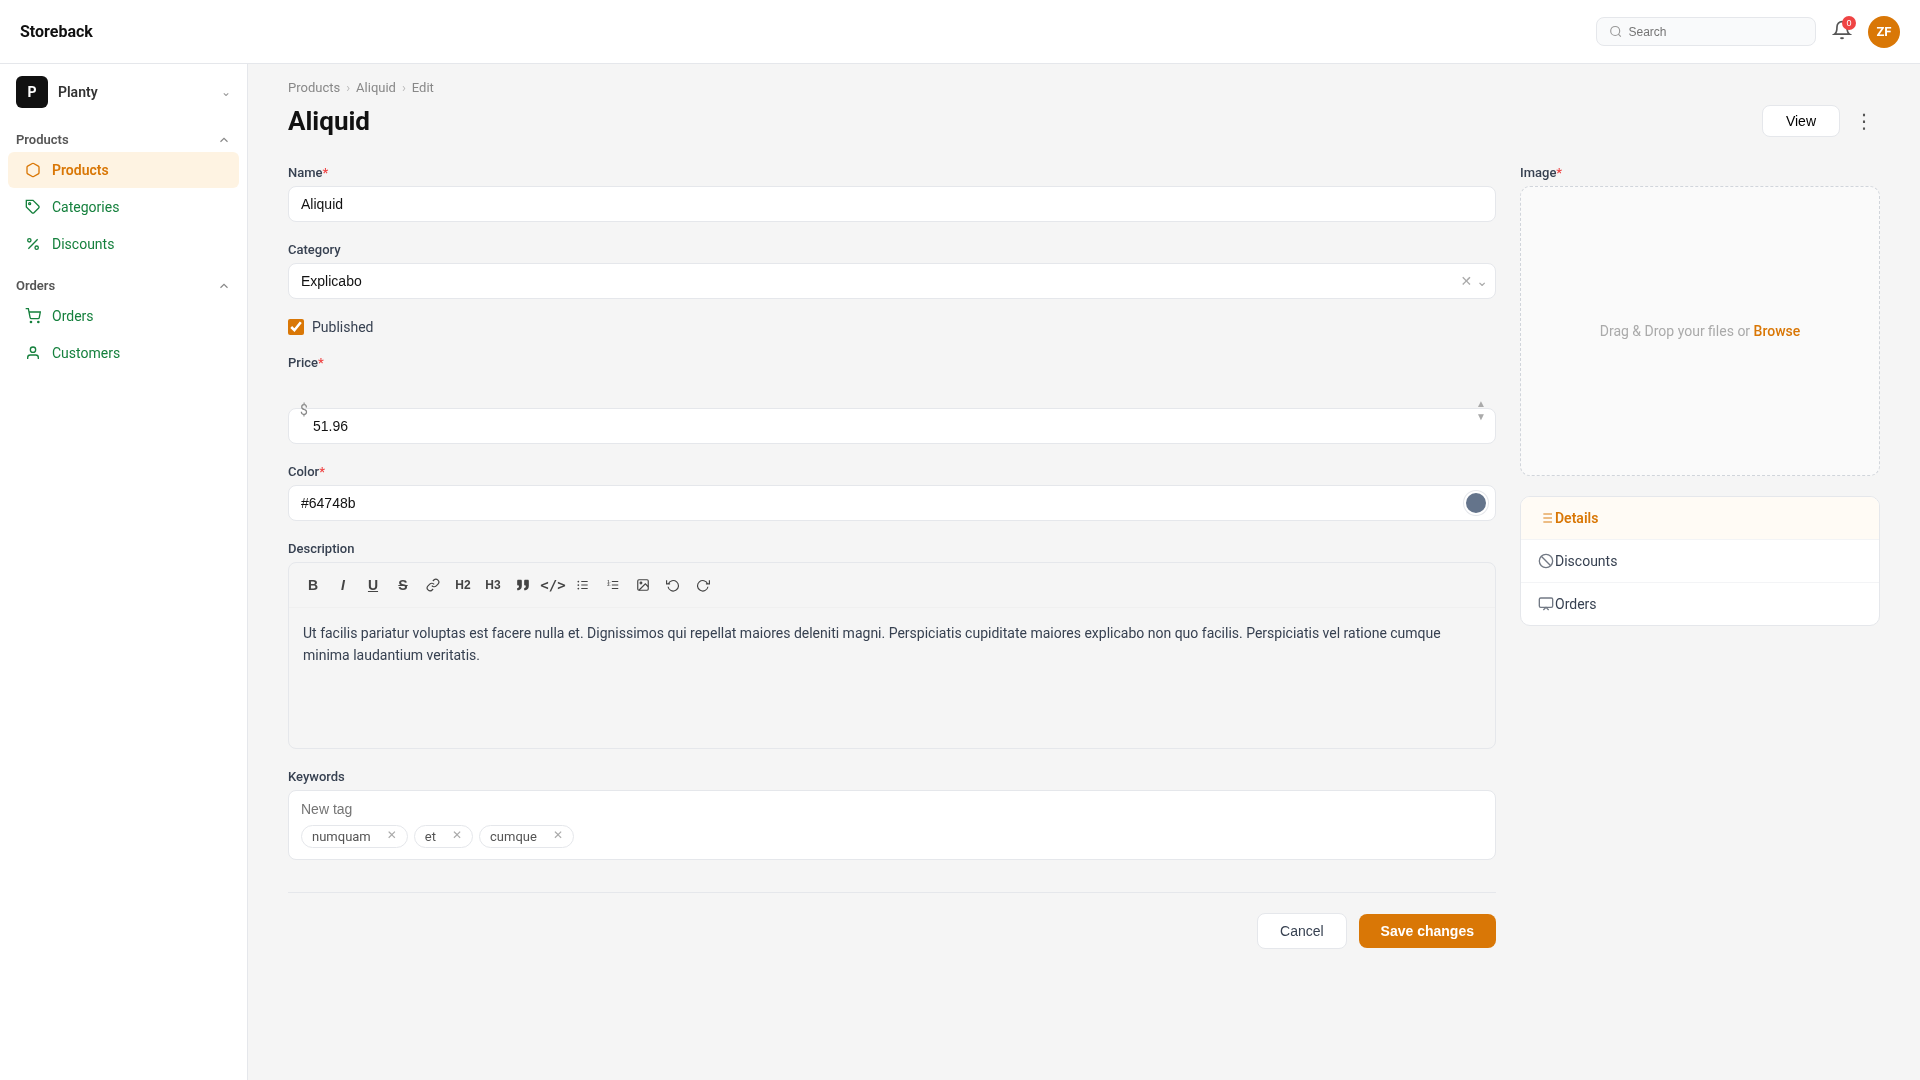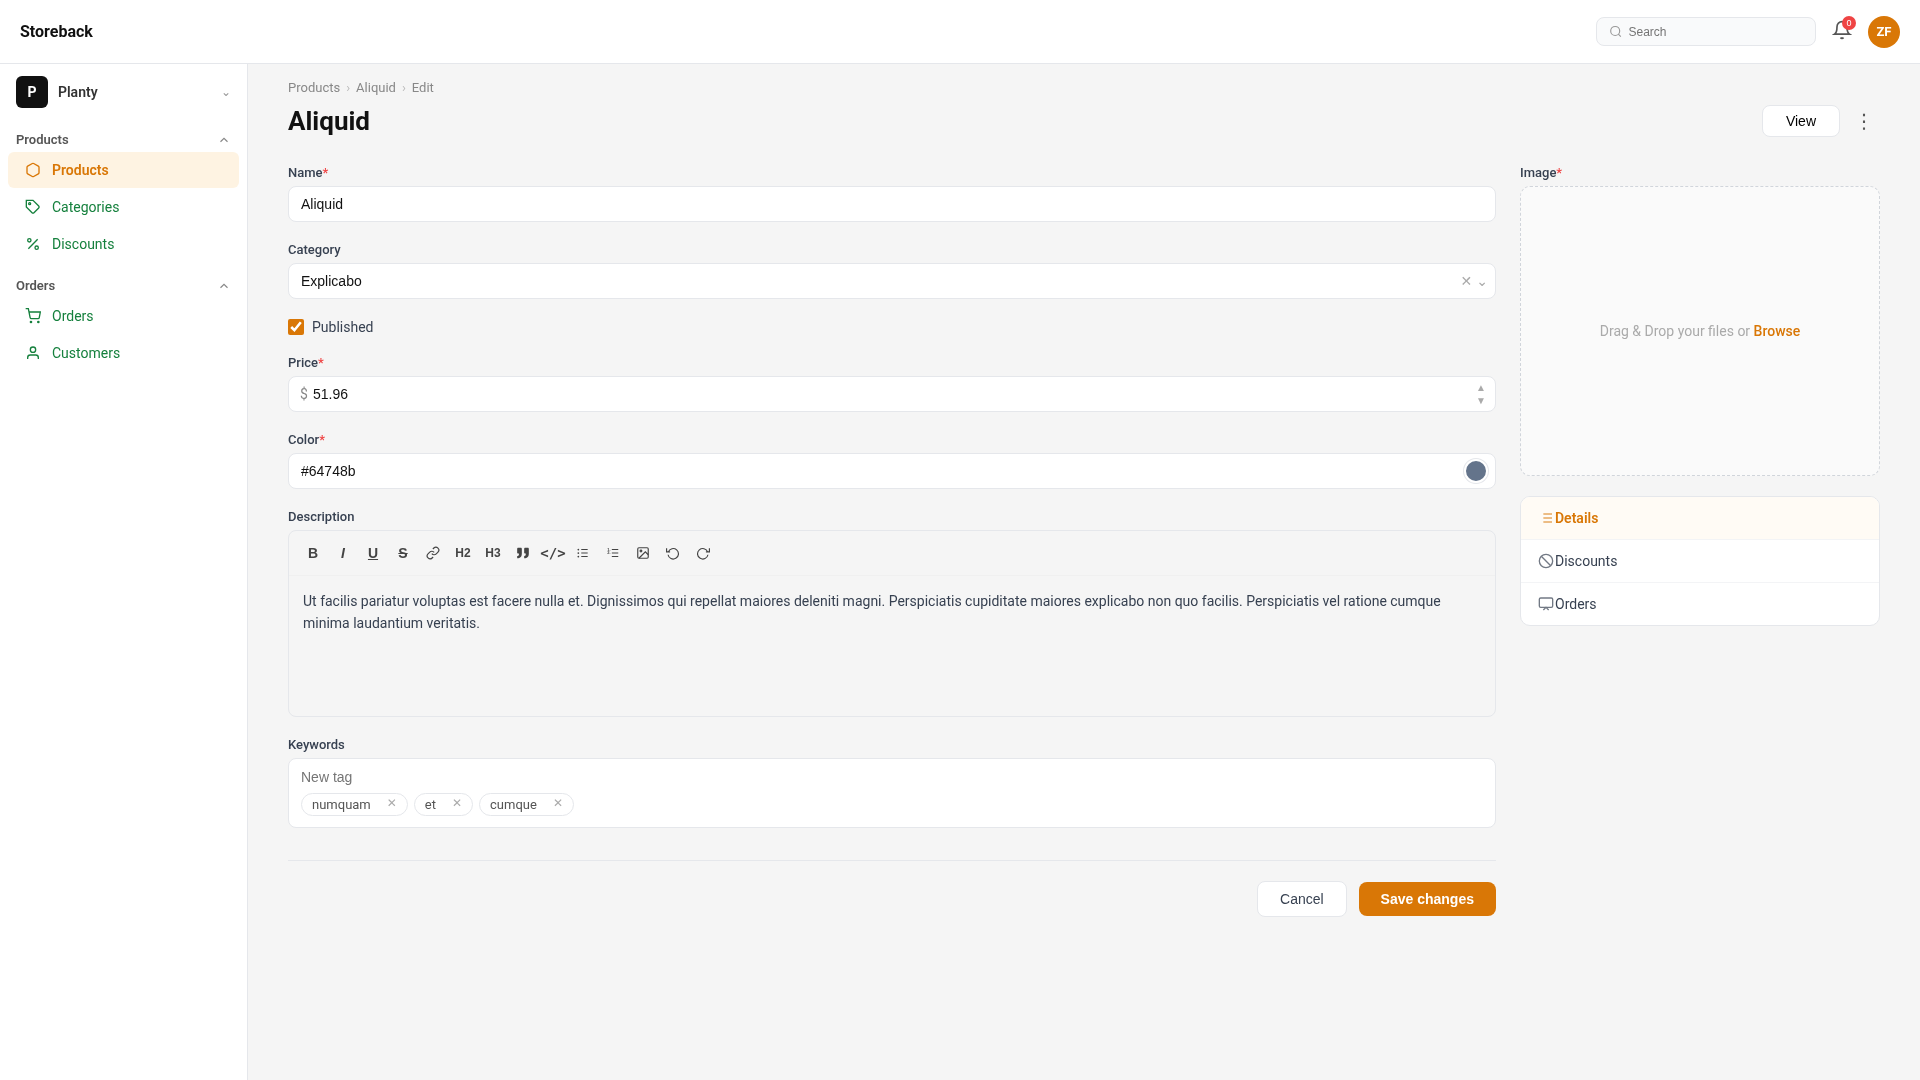--- a/index.html
+++ b/index.html
@@ -51,21 +51,21 @@
     
     .form-row { margin-bottom: 20px; }
     .form-label { font-size: 13px; font-weight: 500; color: #374151; margin-bottom: 6px; display: block; }
     .form-label .required { color: #ef4444; }
     .form-input { width: 100%; border: 1px solid #e5e7eb; border-radius: 8px; padding: 9px 12px; font-size: 14px; outline: none; color: #111; background: #fff; }
     .form-select-wrap { position: relative; }
     .form-select-wrap select { width: 100%; border: 1px solid #e5e7eb; border-radius: 8px; padding: 9px 36px 9px 12px; font-size: 14px; outline: none; appearance: none; background: #fff; color: #111; cursor: pointer; }
     .select-icons { position: absolute; right: 8px; top: 50%; transform: translateY(-50%); display: flex; align-items: center; gap: 4px; pointer-events: none; color: #aaa; }
     .price-wrap { position: relative; }
     .price-wrap .currency { position: absolute; left: 12px; top: 50%; transform: translateY(-50%); color: #888; font-size: 14px; }
-    .price-input { padding-left: 24px !important; }
+    .price-input { padding-left: 24px !important; margin-top: 32px; }
     .price-stepper { position: absolute; right: 8px; top: 50%; transform: translateY(-50%); display: flex; flex-direction: column; gap: 1px; }
     .price-stepper button { border: none; background: none; cursor: pointer; font-size: 10px; color: #aaa; line-height: 1; padding: 1px 2px; }
 
     
     .checkbox-row { display: flex; align-items: center; gap: 8px; margin-bottom: 20px; }
     .checkbox-input { width: 16px; height: 16px; accent-color: #d97706; cursor: pointer; }
     .checkbox-label { font-size: 14px; color: #374151; }
 
     
     .color-wrap { position: relative; }

